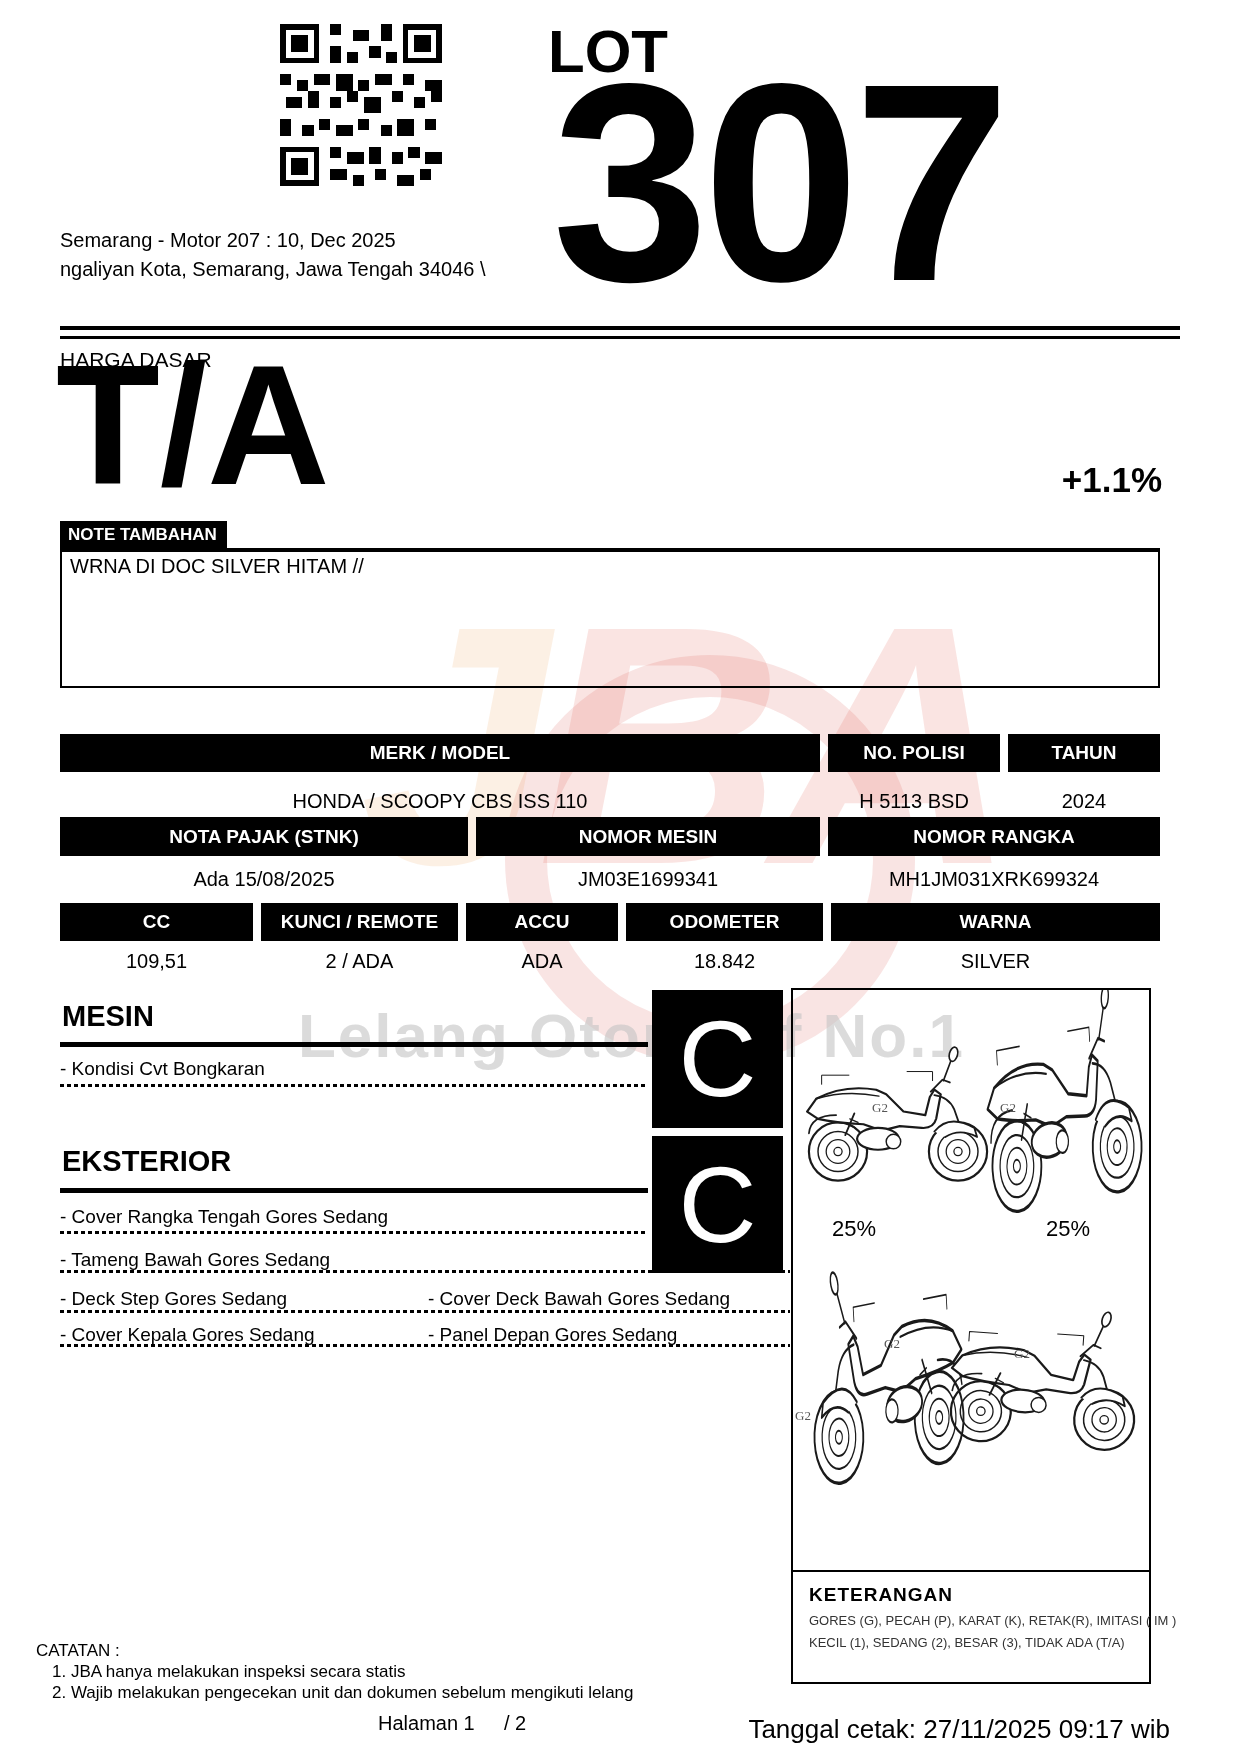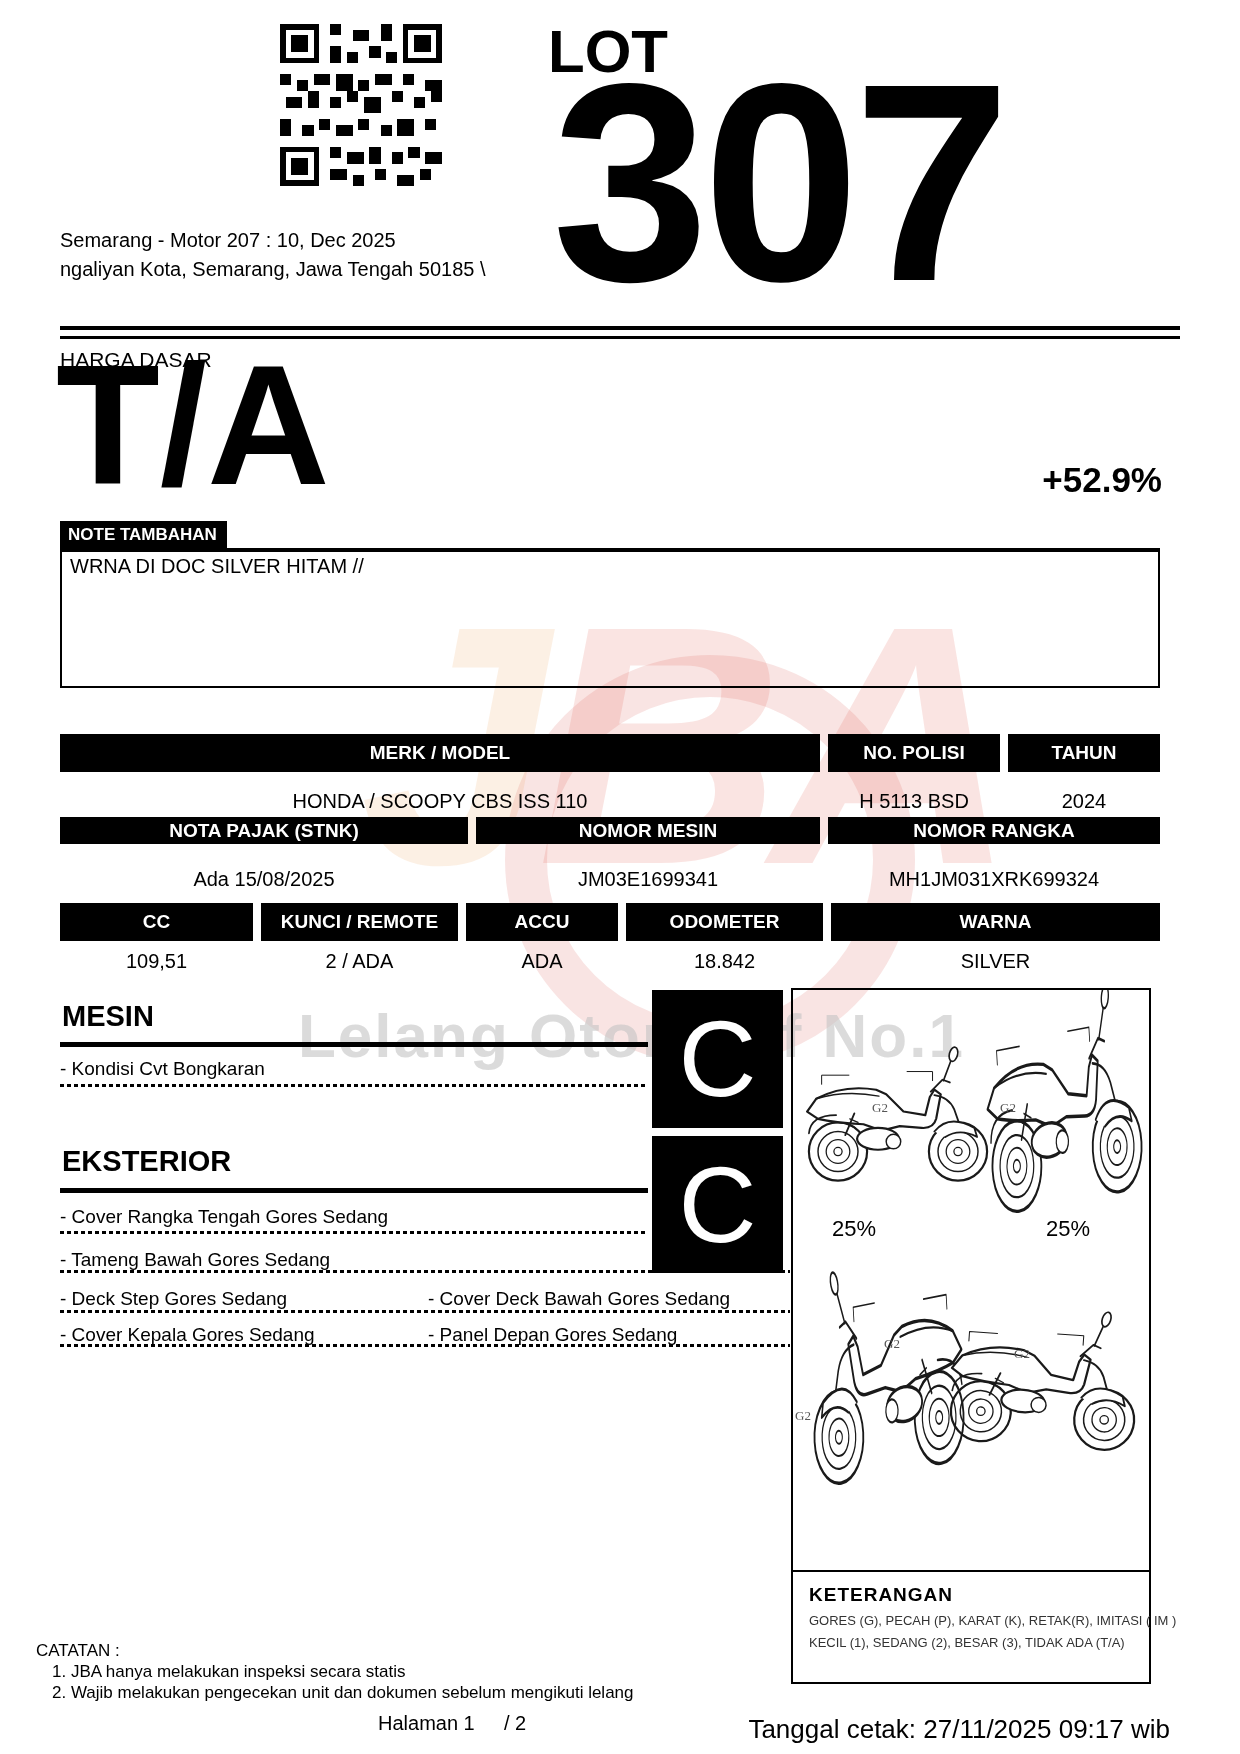--- a/index.html
+++ b/index.html
@@ -46,21 +46,21 @@
   #note-box { left:60px; top:548px; width:1100px; height:140px;
     border:2px solid #000; border-top:4px solid #000; padding:3px 8px;
     font-size:20px; }
 
   
   .trow { left:60px; width:1100px; display:flex; gap:8px; }
   .hcell { background:#000000; color:#fff; font-weight:bold; font-size:19px;
     display:flex; align-items:center; justify-content:center; }
   .vcell { display:flex; align-items:center; justify-content:center; font-size:20px; }
   #row1h { top:734px; height:38px; } #row1v { top:784px; height:34px; }
-  #row2h { top:817px; height:27px; } #row2v { top:862px; height:34px; }
+  #row2h { top:817px; height:39px; } #row2v { top:862px; height:34px; }
   #row3h { top:903px; height:38px; } #row3v { top:944px; height:34px; }
   .w760 {width:760px;} .w172 {width:172px;} .w152 {width:152px;}
   .w408 {width:408px;} .w344 {width:344px;} .w332 {width:332px;}
   .w193 {width:193px;} .w197 {width:197px;} .w329 {width:329px;}
 
   
   .sec-title { font-size:29px; font-weight:bold; }
   .rule5 { height:5px; background:#000; }
   .item { font-size:19px; white-space:nowrap; }
   .dotline { height:3px;
@@ -181,28 +181,28 @@
         <rect x="21" y="27" width="3" height="2"></rect>
         <rect x="25" y="26" width="2" height="2"></rect>
     </g>
   </svg>
 
   <div id="lot-label" class="abs z">LOT</div>
   <div id="lot-number" class="abs z">307</div>
 
   <div id="address" class="abs z">
     <div>Semarang - Motor 207 : 10, Dec 2025</div>
-    <div>ngaliyan Kota, Semarang, Jawa Tengah 50185 \</div>
+    <div>ngaliyan Kota, Semarang, Jawa Tengah 34046 \</div>
   </div>
 
   <div id="double-rule" class="abs z"></div>
 
   <div id="harga-label" class="abs z">HARGA DASAR</div>
   <div id="harga-value" class="abs z">T/A</div>
-  <div id="pct" class="abs z">+52.9%</div>
+  <div id="pct" class="abs z">+1.1%</div>
 
   <div id="note-label" class="abs z">NOTE TAMBAHAN</div>
   <div id="note-box" class="abs z">
     <span>WRNA DI DOC SILVER HITAM //</span>
   </div>
 
   <div id="row1h" class="abs z trow">
     <div class="hcell w760">MERK / MODEL</div>
     <div class="hcell w172">NO. POLISI</div>
     <div class="hcell w152">TAHUN</div>

